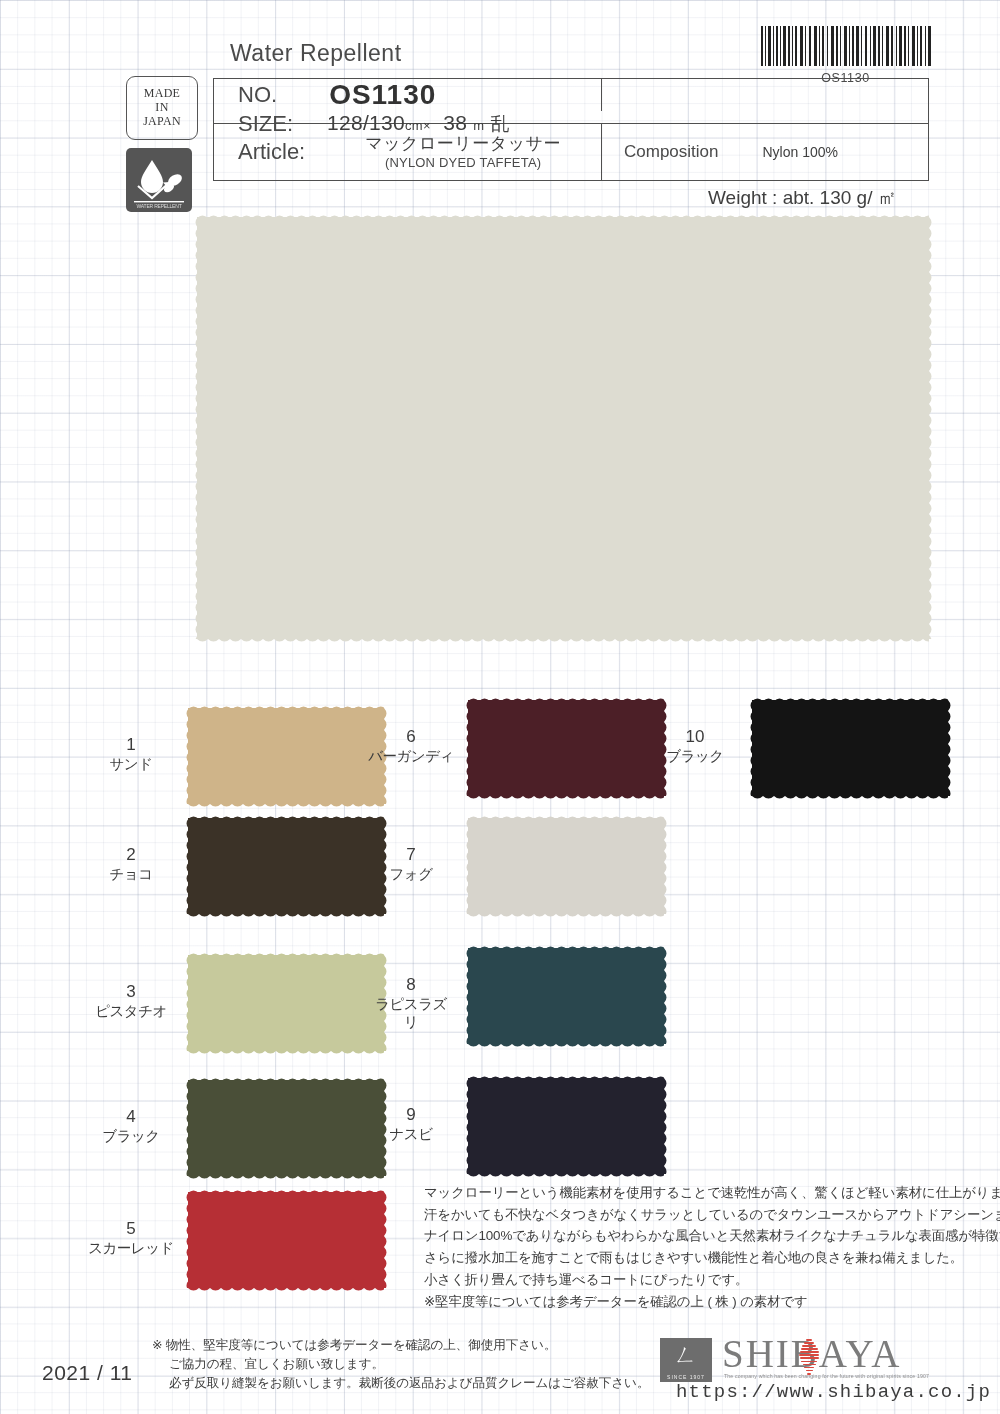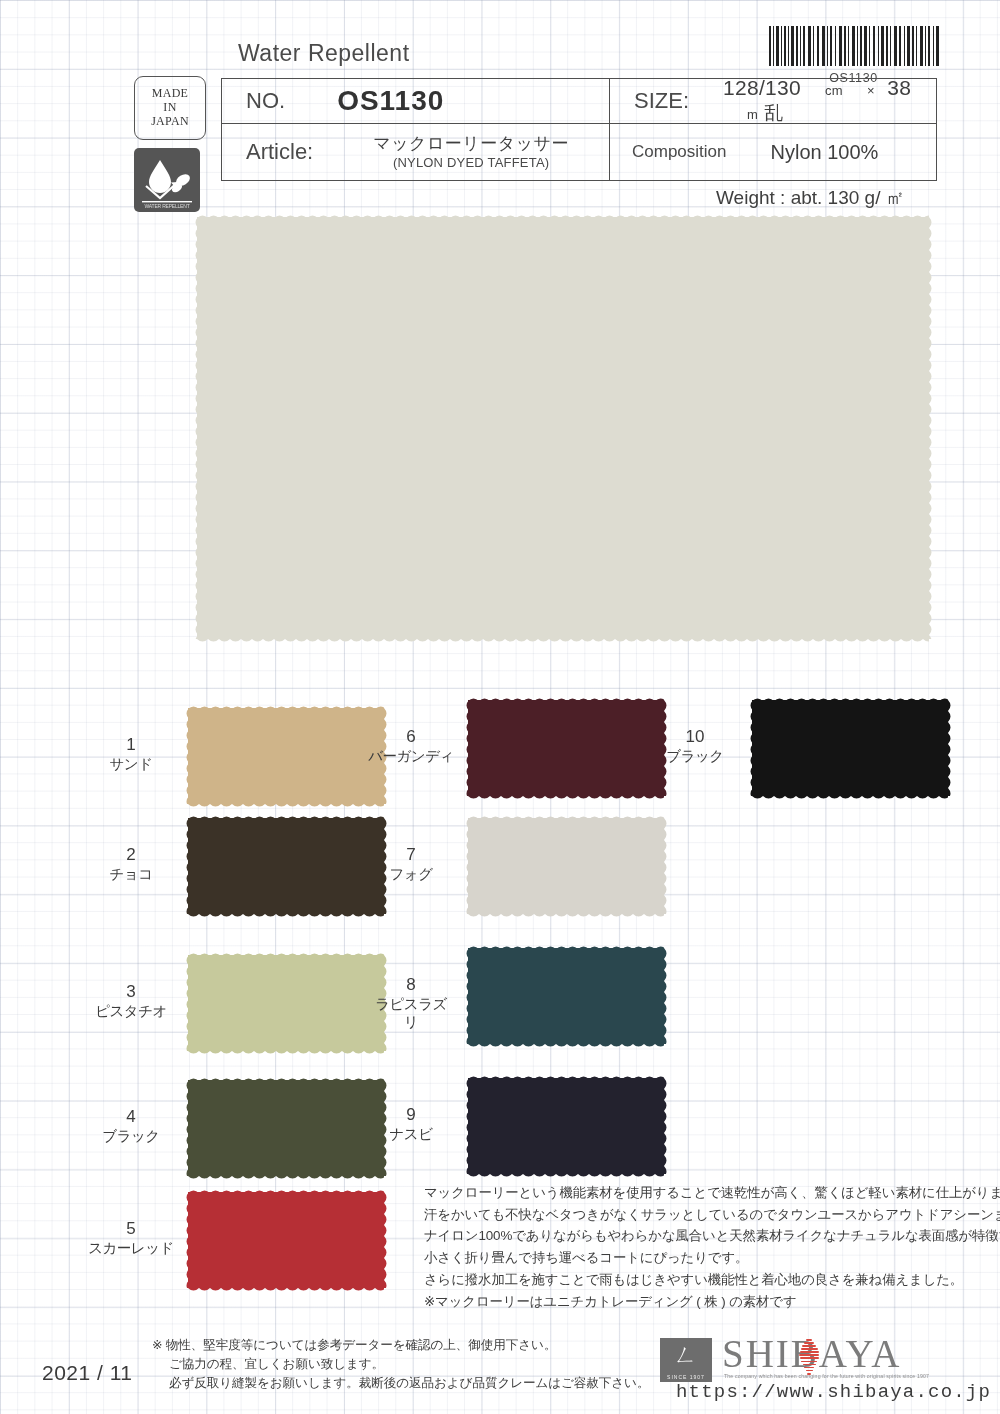--- a/index.html
+++ b/index.html
@@ -23,21 +23,21 @@
       linear-gradient(to bottom, rgba(150,160,185,.26) 1px, transparent 1px);
     background-size:
       17.2px 17.2px,
       17.2px 17.2px,
       68.8px 68.8px,
       68.8px 68.8px;
     background-position:0 0,0 0,0 0,0 0;
   }
 
   
-  .hdr{position:absolute;left:16px;top:0;width:868px;height:215px;}
+  .hdr{position:absolute;left:8px;top:0;width:868px;height:215px;}
   .wr-title{
     position:absolute;left:222px;top:40px;
     font-size:23px;letter-spacing:.5px;color:#4a4a4a;
   }
   .made-box{
     position:absolute;left:118px;top:76px;width:70px;height:62px;
     border:1.6px solid #555;border-radius:9px;
     display:flex;flex-direction:column;align-items:center;justify-content:center;
     font-family:"Liberation Serif","DejaVu Serif",serif;
     font-size:12px;line-height:1.16;color:#3a3a3a;letter-spacing:.3px;
@@ -58,32 +58,32 @@
 
   .spec{
     position:absolute;left:205px;top:78px;width:716px;
     border:1.4px solid #4f4f4f;
     box-sizing:border-box;
   }
   .spec .row{display:flex;border-bottom:1.4px solid #4f4f4f;}
   .spec .row:last-child{border-bottom:none;}
   .spec .c-left{width:388px;box-sizing:border-box;border-right:1.4px solid #4f4f4f;display:flex;align-items:center;}
   .spec .c-right{flex:1;box-sizing:border-box;display:flex;align-items:center;}
-  .r1{height:44px;}
+  .r1{height:44px;flex-direction:column;}
   .r2{height:56px;}
   .lbl{font-size:22px;color:#4a4a4a;padding-left:24px;}
   .lbl-sm{font-size:17px;color:#4a4a4a;padding-left:22px;}
   .no-val{font-size:28px;font-weight:bold;color:#333;padding-left:52px;letter-spacing:1px;}
   .art-wrap{padding-left:60px;text-align:center;line-height:1.12;}
   .art-jp{font-size:17px;color:#3f3f3f;letter-spacing:.5px;}
   .art-en{font-size:13px;color:#4a4a4a;letter-spacing:.2px;}
   .size-val{font-size:21px;color:#3f3f3f;padding-left:34px;letter-spacing:.3px;}
-  .size-val .u{font-size:13px;margin-left:24px;}
+  .size-val .u{font-size:13px;}
   .size-val .jp{font-size:19px;}
-  .comp-val{font-size:20px;color:#3f3f3f;padding-left:44px;}
+  .comp-val{font-size:14px;color:#3f3f3f;padding-left:44px;}
   .weight{
     position:absolute;left:700px;top:185px;
     font-size:19px;color:#3f3f3f;white-space:nowrap;
   }
 
   
   .main-swatch{
     position:absolute;left:197px;top:217px;width:732px;height:422px;
     background:#dddcd1;
   }
@@ -446,23 +446,23 @@
           <path d="M0 0 Q 5 5.5 0 11 Q 5 16.5 0 22 Q 5 27.5 0 33 Q 5 38.5 0 44 Q 5 49.5 0 55 Q 5 60.5 0 66 Q 5 71.5 0 77 Q 5 82.5 0 88 Q 5 93.5 0 99 L 0 96 L 0 0 Z" fill="#141414"></path>
         </svg>
       </div>
     </div>
   </div>
 
 <div class="desc" id="desc">
     <div>マックローリーという機能素材を使用することで速乾性が高く、驚くほど軽い素材に仕上がりました。</div>
     <div>汗をかいても不快なベタつきがなくサラッとしているのでタウンユースからアウトドアシーンまで大活躍。</div>
     <div>ナイロン100%でありながらもやわらかな風合いと天然素材ライクなナチュラルな表面感が特徴です。</div>
+    <div>さらに撥水加工を施すことで雨もはじきやすい機能性と着心地の良さを兼ね備えました。</div>
     <div>小さく折り畳んで持ち運べるコートにぴったりです。</div>
-    <div>さらに撥水加工を施すことで雨もはじきやすい機能性と着心地の良さを兼ね備えました。</div>
-    <div>※マックローリーはユニチカトレーディング ( 株 ) の素材です</div>
+    <div>※堅牢度等については参考データーを確認の上 ( 株 ) の素材です</div>
   </div>
 
 <div class="foot-date">2021 / 11</div>
 
 <div class="foot-notes" id="foot-notes">
     <div>※ 物性、堅牢度等については参考データーを確認の上、御使用下さい。</div>
     <div class="ind">ご協力の程、宜しくお願い致します。</div>
     <div class="ind">必ず反取り縫製をお願いします。裁断後の返品および品質クレームはご容赦下さい。</div>
   </div>
 

